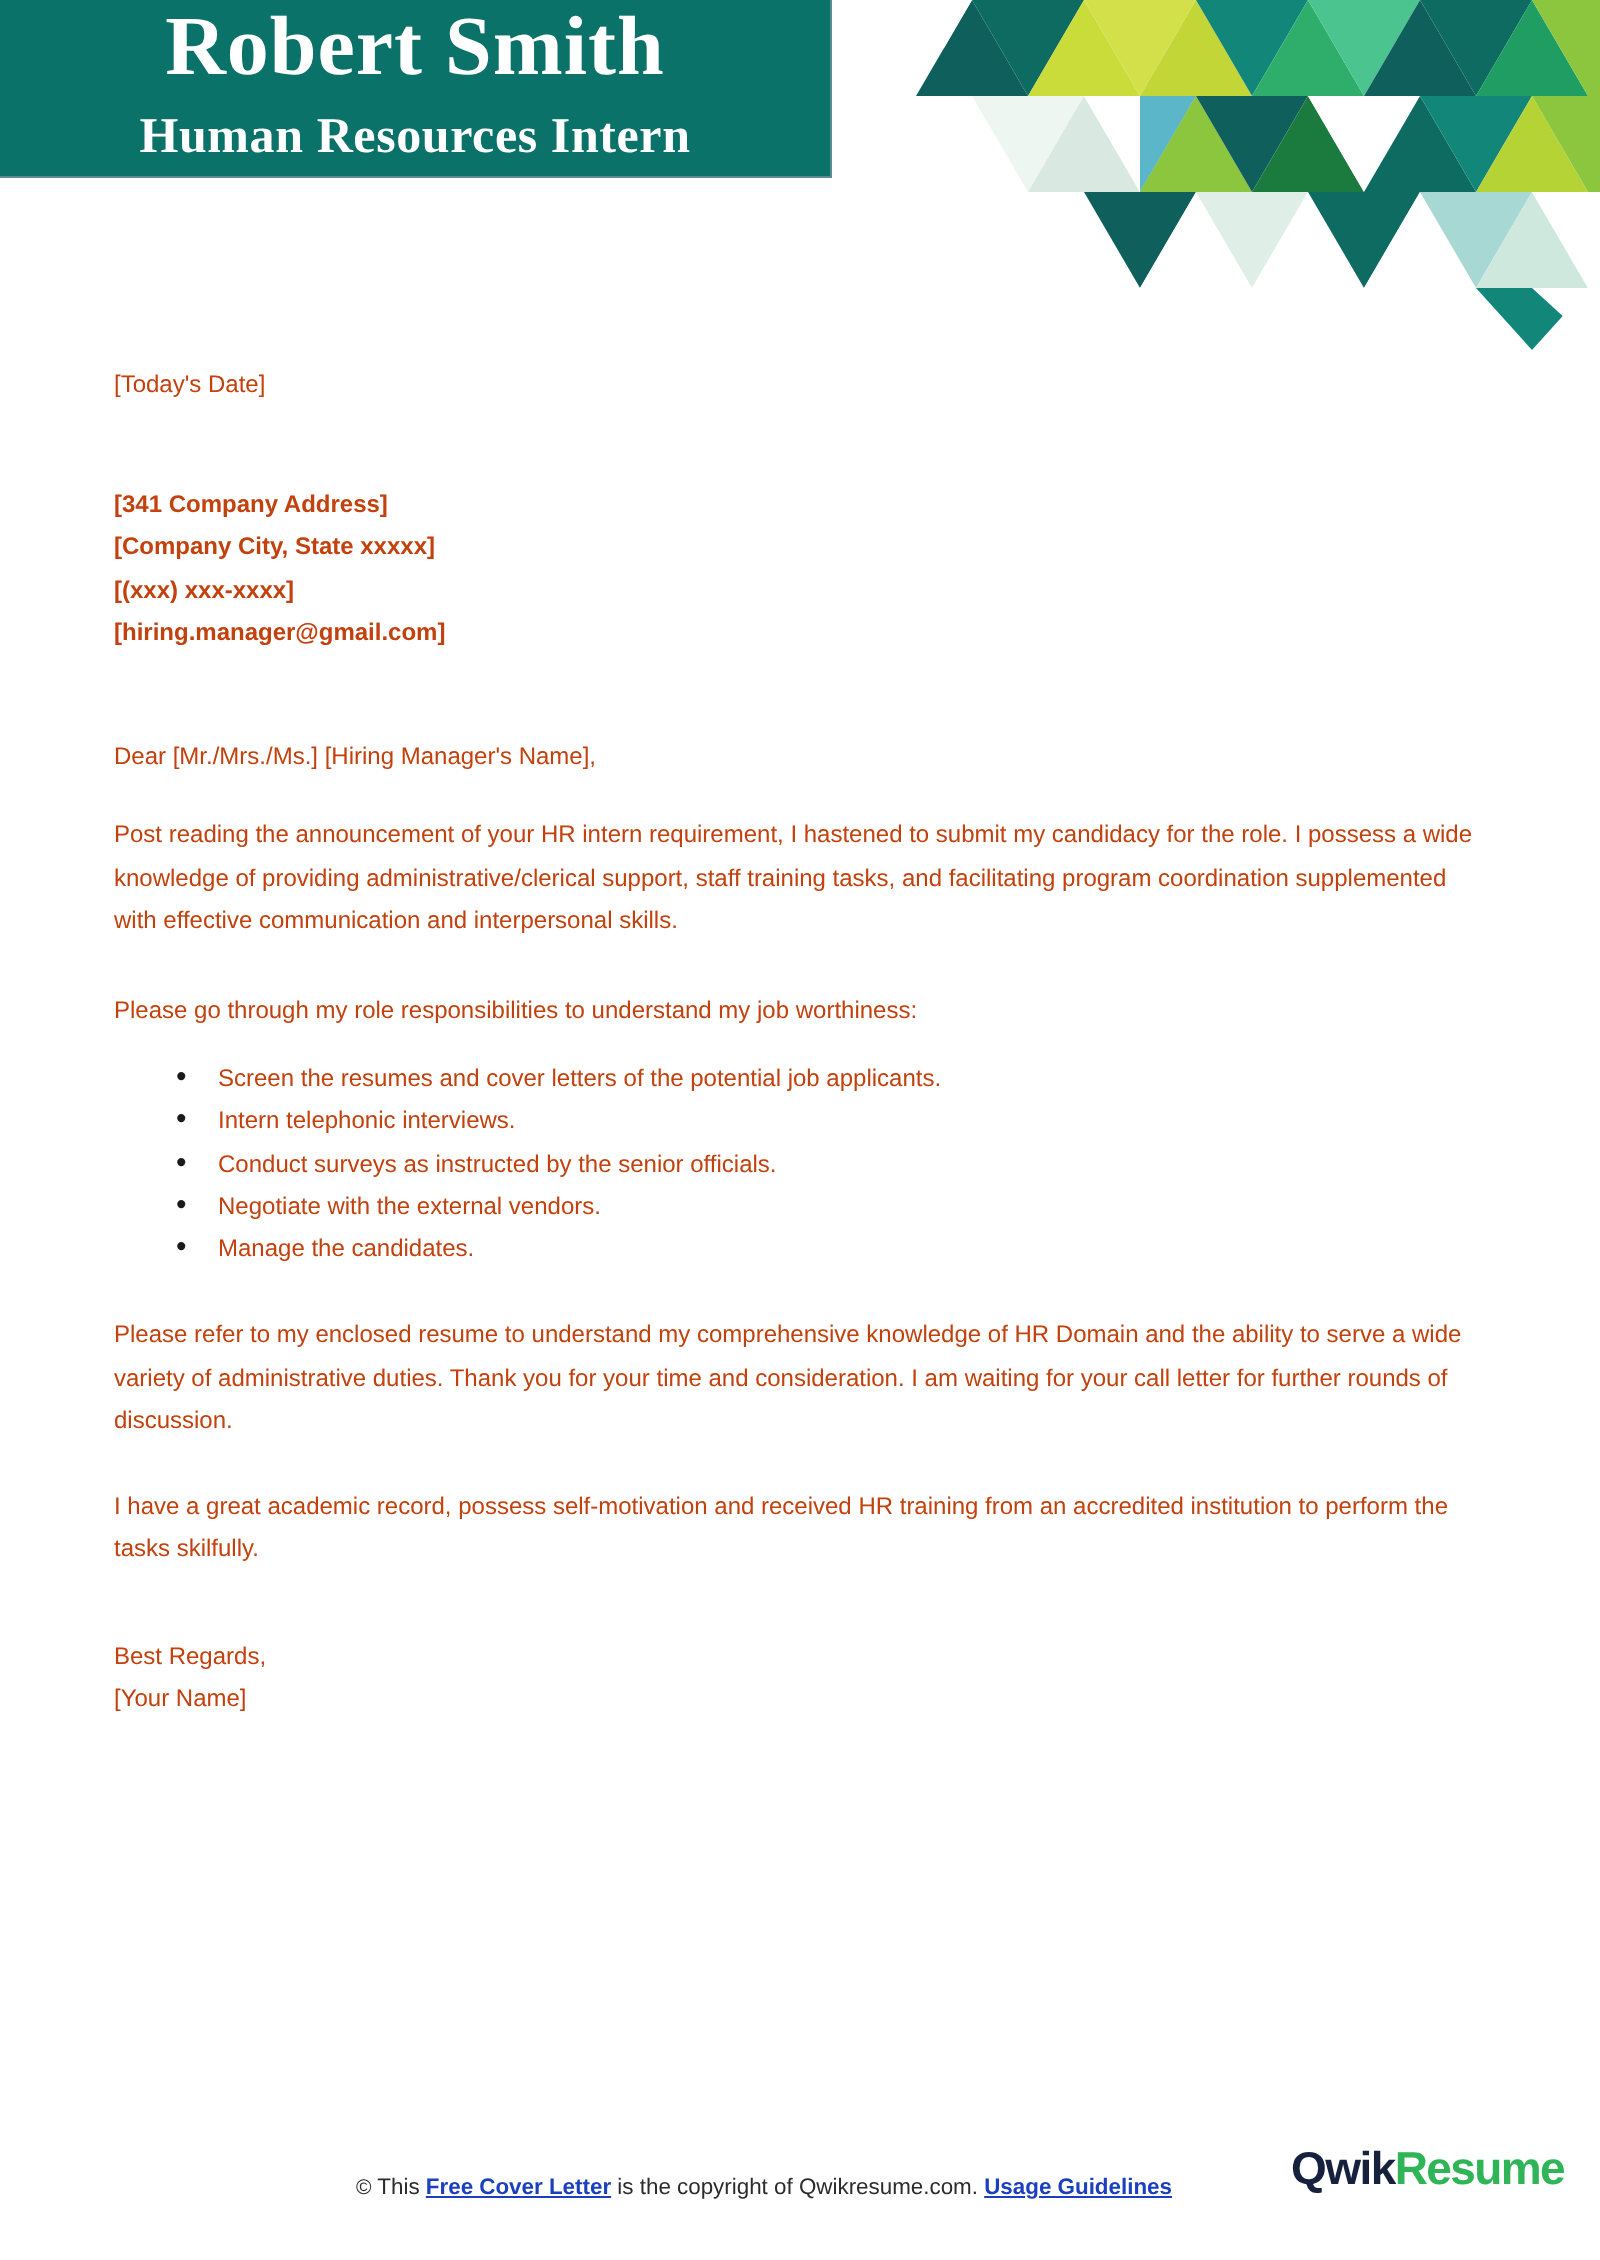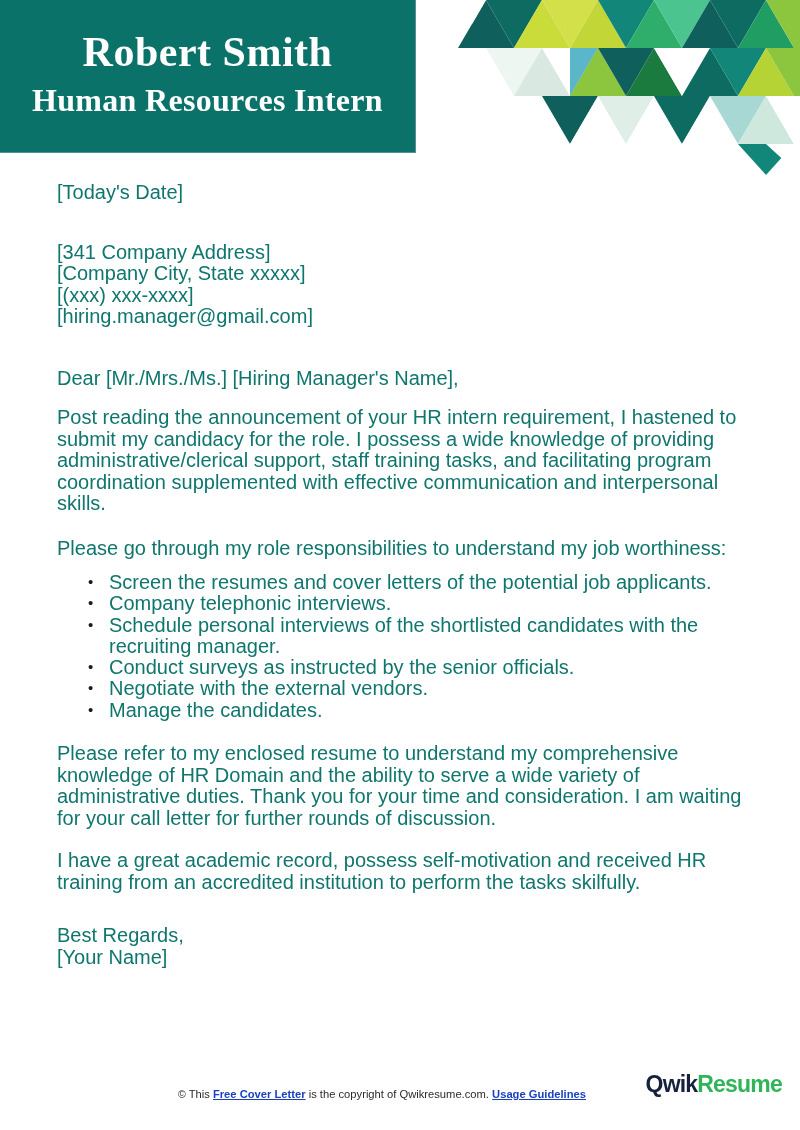--- a/index.html
+++ b/index.html
@@ -34,21 +34,21 @@
     overflow: hidden;
   }
   .deco-triangles svg { display: block; }
 
   
   .name-block {
     position: absolute;
     top: 0;
     left: 0;
     width: 416px;
-    height: 153px;
+    height: 89px;
     background: #0a7268;
     border-right: 1px solid #5b8b93;
     border-bottom: 1px solid #5b8b93;
     display: flex;
     flex-direction: column;
     align-items: center;
     justify-content: center;
     padding-bottom: 4px;
   }
   .name-block .cand-name {
@@ -56,42 +56,42 @@
     font-weight: bold;
     font-size: 42px;
     color: #ffffff;
     line-height: 1.05;
     letter-spacing: 0.5px;
     margin-bottom: 10px;
   }
   .name-block .cand-title {
     font-family: "Liberation Serif", serif;
     font-weight: bold;
-    font-size: 32px;
+    font-size: 25px;
     color: #ffffff;
     line-height: 1.05;
     letter-spacing: 0.3px;
   }
 
   
   .letter {
     position: absolute;
     top: 182px;
     left: 57px;
     width: 690px;
-    color: #0f766e;
-    font-size: 20px;
+    color: #c2410c;
+    font-size: 12px;
     line-height: 21.5px;
   }
 
   .block { margin: 0; }
 
   .date-line { margin-bottom: 38px; }
 
-  .recipient { margin-bottom: 40px; }
+  .recipient { margin-bottom: 40px; font-weight: bold; }
   .recipient div { line-height: 21.5px; }
 
   .salutation { margin-bottom: 18px; }
 
   .para { margin-bottom: 21px; text-align: left; }
 
   .intro-para { margin-bottom: 23px; }
 
   .lead-in { margin-bottom: 13px; }
 
@@ -238,22 +238,21 @@
     </div>
 
     <div class="block salutation">Dear [Mr./Mrs./Ms.] [Hiring Manager's Name],</div>
 
     <p class="para intro-para">Post reading the announcement of your HR intern requirement, I hastened to submit my candidacy for the role. I possess a wide knowledge of providing administrative/clerical support, staff training tasks, and facilitating program coordination supplemented with effective communication and interpersonal skills.</p>
 
     <p class="para lead-in">Please go through my role responsibilities to understand my job worthiness:</p>
 
     <ul class="resp-list">
       <li>Screen the resumes and cover letters of the potential job applicants.</li>
-      <li>Company telephonic interviews.</li>
-      <li>Schedule personal interviews of the shortlisted candidates with the recruiting manager.</li>
+      <li>Intern telephonic interviews.</li>
       <li>Conduct surveys as instructed by the senior officials.</li>
       <li>Negotiate with the external vendors.</li>
       <li>Manage the candidates.</li>
     </ul>
 
     <p class="para">Please refer to my enclosed resume to understand my comprehensive knowledge of HR Domain and the ability to serve a wide variety of administrative duties. Thank you for your time and consideration. I am waiting for your call letter for further rounds of discussion.</p>
 
     <p class="para closing-para">I have a great academic record, possess self-motivation and received HR training from an accredited institution to perform the tasks skilfully.</p>
 
     <div class="block signoff">

